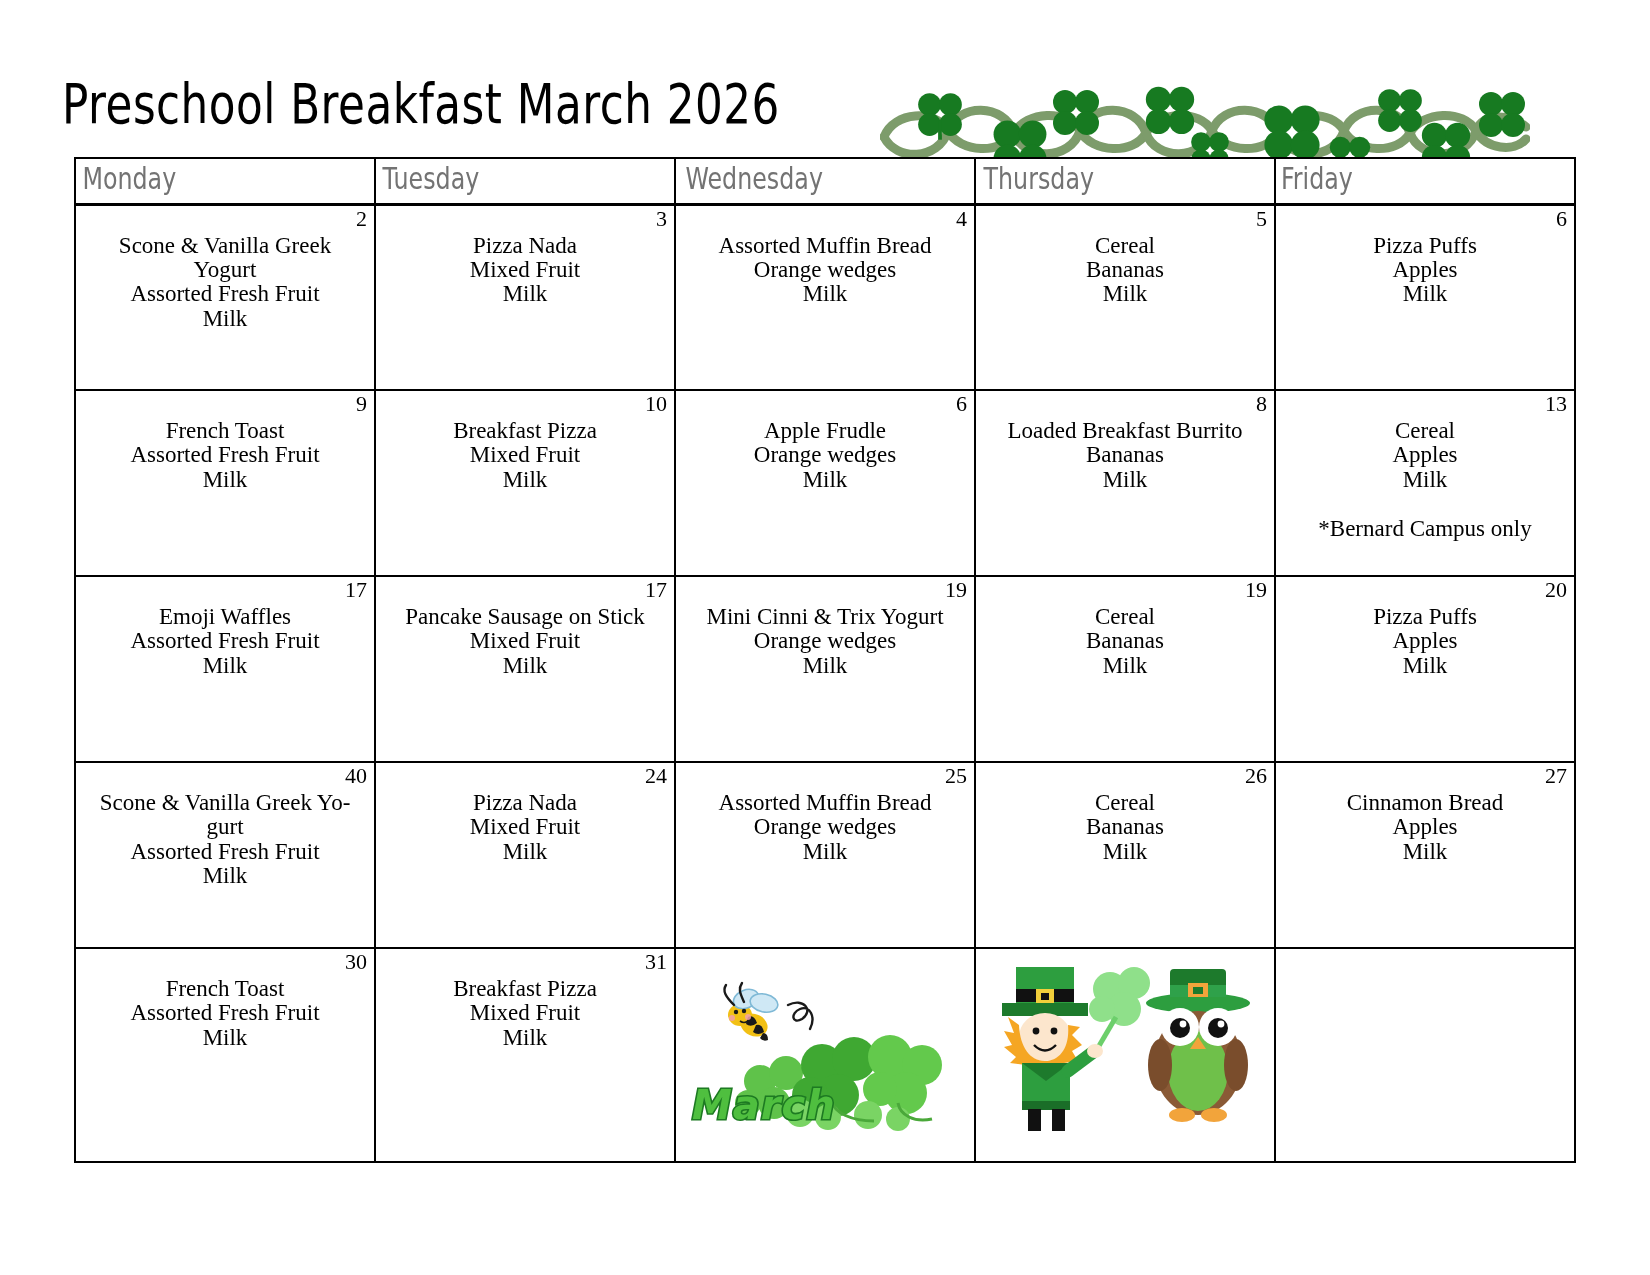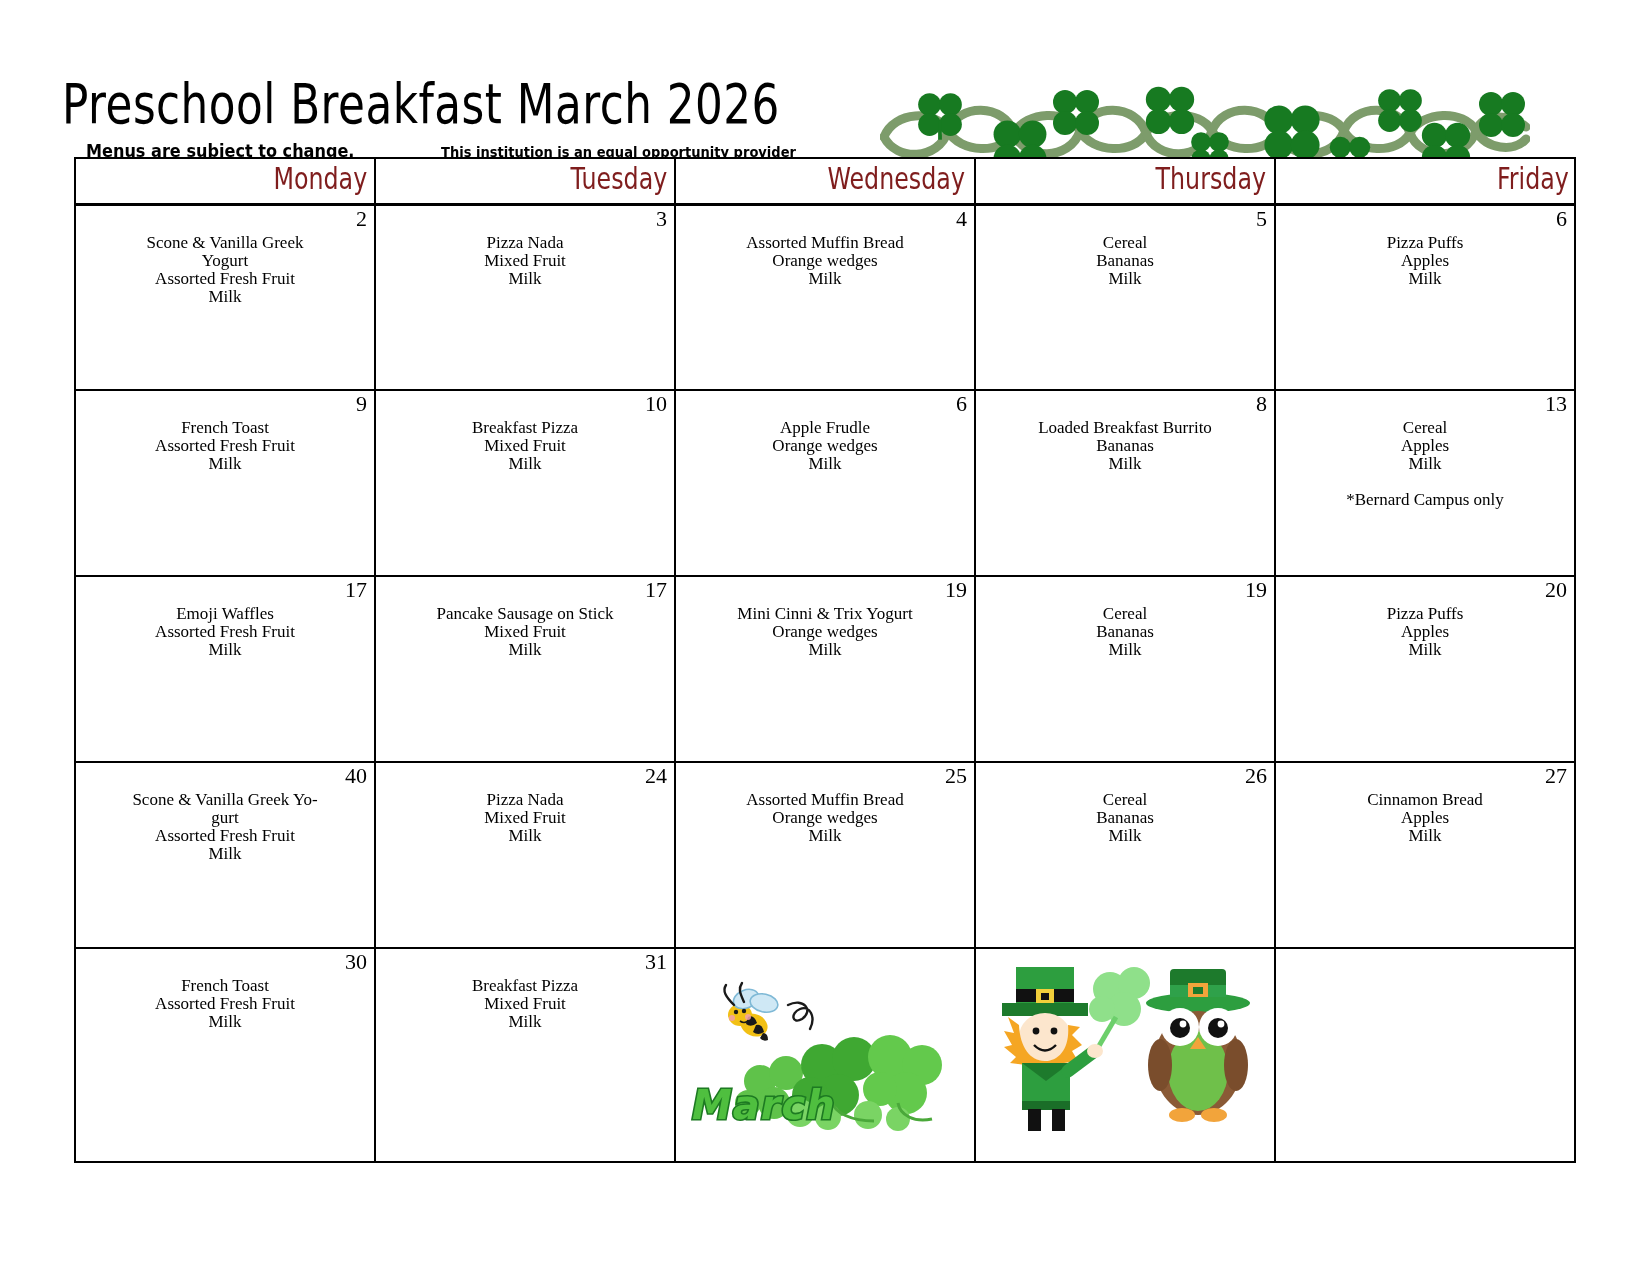--- a/index.html
+++ b/index.html
@@ -81,23 +81,23 @@
   #calendar col { width: 20%; }
 
   #calendar th {
     border: 2px solid #000;
     border-bottom-width: 3px;
     height: 46px;
     padding: 0 0 4px 0;
     font-family: "DejaVu Sans", sans-serif;
     font-weight: 400;
     font-size: 27px;
-    text-align: right;
+    text-align: left;
     vertical-align: middle;
-    color: #7f1d1d;
+    color: #737373;
     background: #fff;
     margin-left: 12px;
   }
   #calendar th .dow {
     display: inline-block;
     transform: scaleX(0.88) scaleY(1.12);
   }
 
   #calendar td {
     border: 2px solid #000;
@@ -113,44 +113,40 @@
     position: absolute;
     top: 1px; right: 7px;
     font-size: 22px;
     line-height: 1.1;
     color: #000;
     font-family: "Liberation Serif", serif;
   }
   .menu {
     padding: 28px 6px 0 6px;
     text-align: center;
-    font-size: 17px;
+    font-size: 23px;
     line-height: 1.06;
     color: #000;
     font-family: "Liberation Serif", serif;
     white-space: pre-line;
   }
   .menu.note-gap { }
 
   
   .art-cell { position: relative; overflow: hidden; text-decoration: underline; }
   .art-cell svg { display: block; position: absolute; }
 
   #art-march  { left: 6px;  top: 4px;   width: 292px; height: 178px; }
   #art-lep    { left: 10px; top: 4px;   width: 290px; height: 178px; }
 </style>
 </head>
 <body>
 
 <div id="header">
   <div id="title">Preschool Breakfast March 2026</div>
-  <div id="subtitle-wrap">
-    <div id="subtitle-change">Menus are subject to change.</div>
-    <div id="subtitle-eoe">This institution is an equal opportunity provider</div>
-  </div>
 
   <div id="vine-art">
     <svg viewBox="0 0 650 108" xmlns="http://www.w3.org/2000/svg">
       <g fill="none" stroke="#7d9c6b" stroke-width="9" stroke-linecap="round">
         <path d="M4 66 C 14 40, 56 38, 68 60 C 80 82, 122 84, 134 62 C 146 40, 188 38, 200 60 C 212 82, 254 84, 266 62 C 278 40, 320 38, 332 60 C 344 82, 386 84, 398 62 C 410 40, 452 38, 464 60 C 476 82, 518 84, 530 62 C 542 40, 584 38, 596 60 C 606 78, 634 82, 646 68"></path>
         <path d="M4 66 C 16 90, 58 90, 68 60 C 78 32, 124 32, 134 62 C 144 90, 190 90, 200 60 C 210 32, 256 32, 266 62 C 276 90, 322 90, 332 60 C 342 32, 388 32, 398 62 C 408 90, 454 90, 464 60 C 474 32, 520 32, 530 62 C 540 90, 586 90, 596 60 C 604 40, 632 44, 646 56"></path>
       </g>
       <g fill="#177a21">
 
         <g transform="translate(60,44) scale(0.95)">

